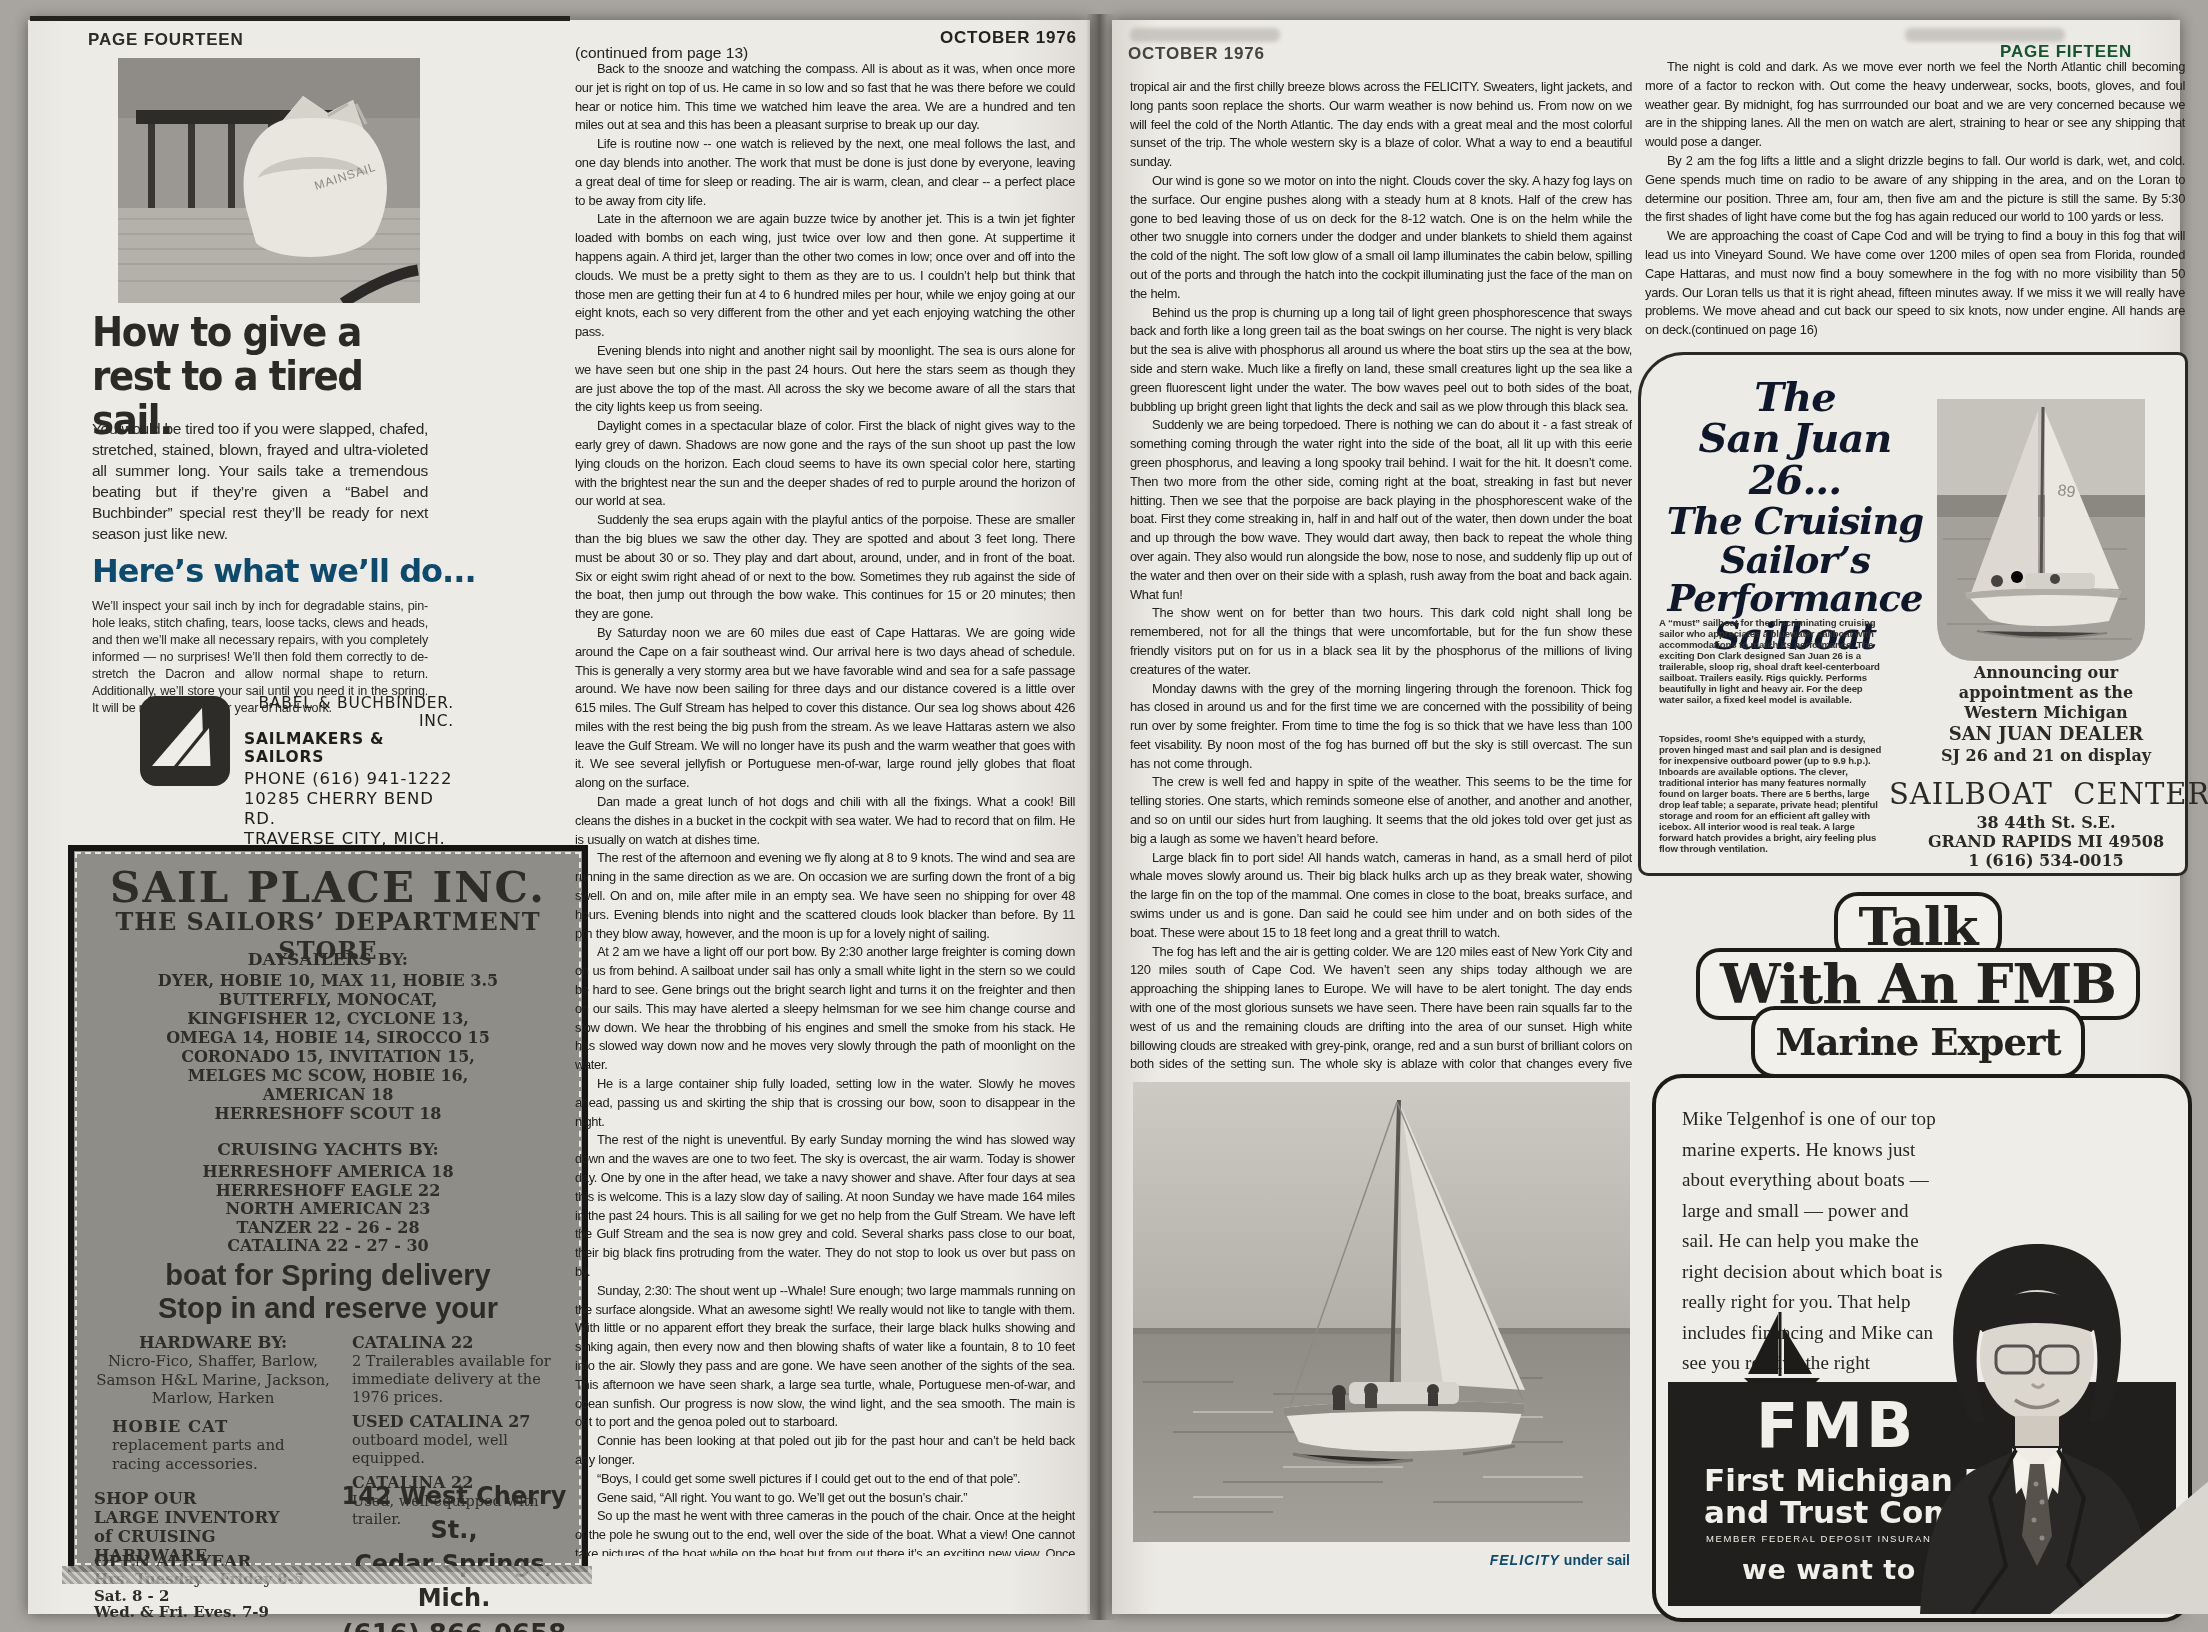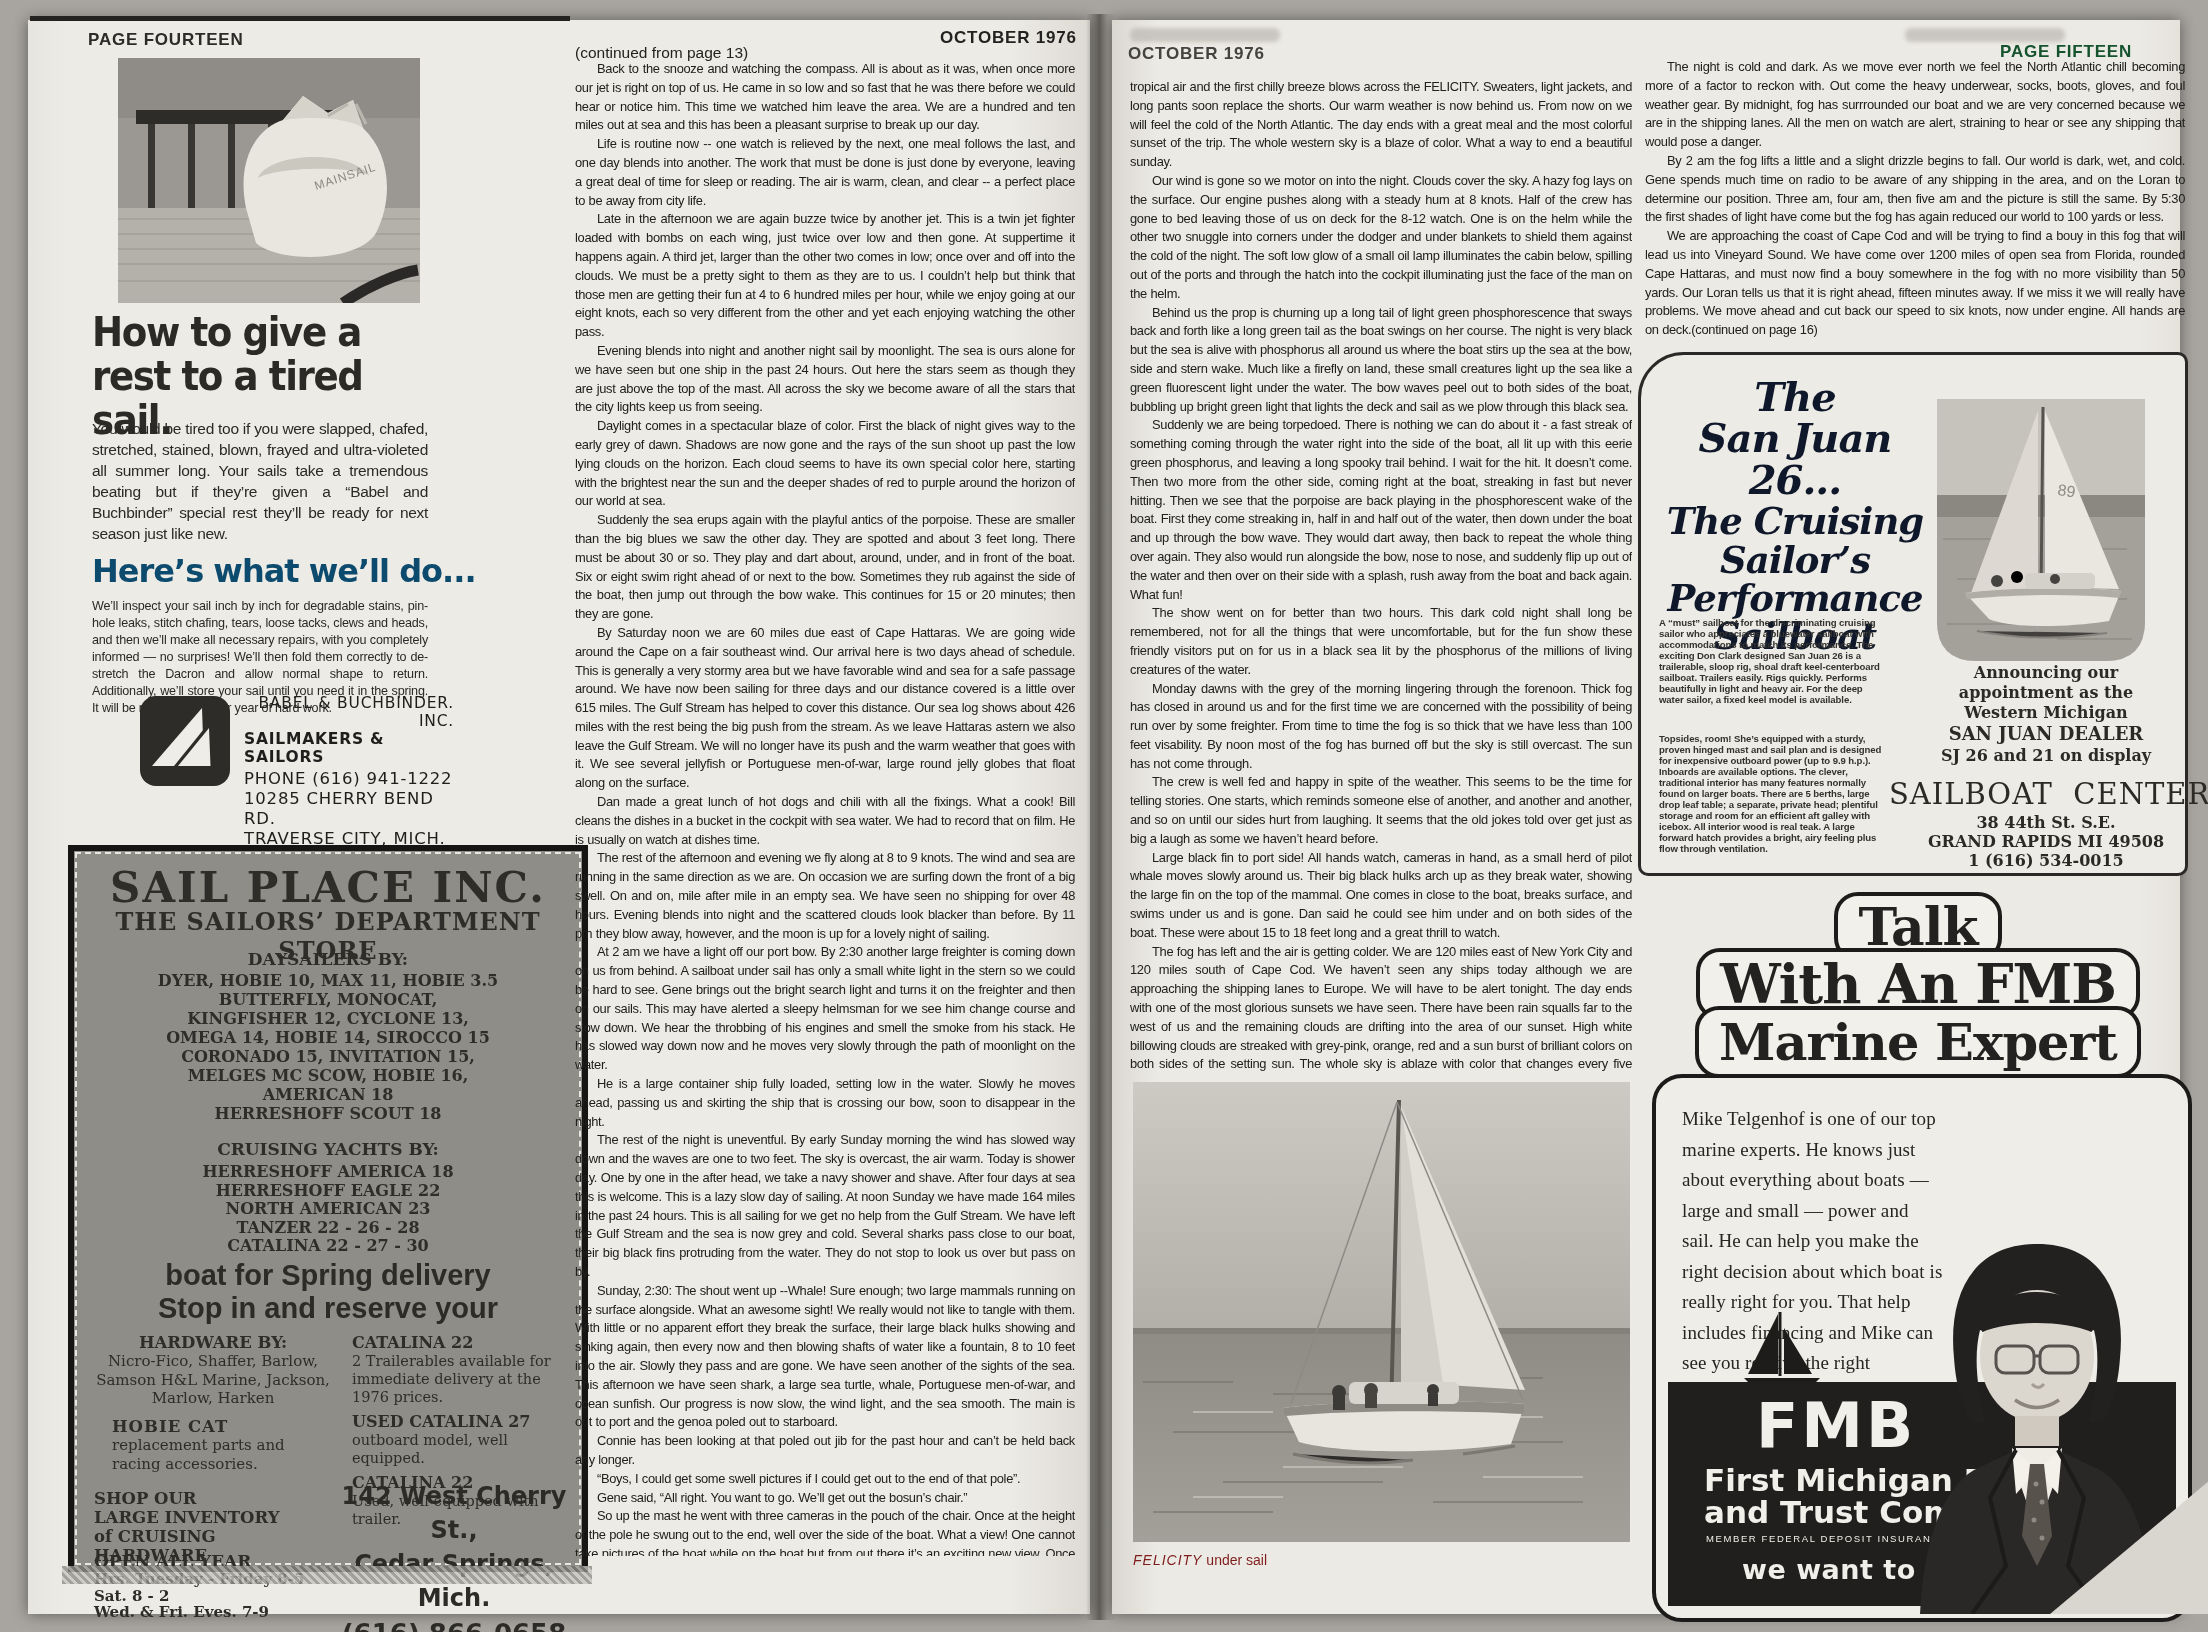--- a/index.html
+++ b/index.html
@@ -44,21 +44,21 @@
           font-family:"DejaVu Serif","Liberation Serif",serif;font-weight:bold;color:#232220;
           padding:0 20px;white-space:nowrap;letter-spacing:-1px;}
   .fmbbox{border:4px solid #1c1b19;border-radius:30px;background:#efede7;}
   .fmbtext{font-family:"Liberation Serif","DejaVu Serif",serif;font-size:19px;line-height:30.5px;
            color:#26251f;text-align:left;letter-spacing:.1px;}
   .fmbblack{background:#201f1d;color:#f1efe9;}
   .fmblogo{font-family:"DejaVu Sans",sans-serif;font-weight:800;font-size:62px;letter-spacing:3px;line-height:60px;}
   .bankline{font-family:"DejaVu Sans",sans-serif;font-weight:800;font-size:31px;line-height:32px;letter-spacing:0;}
   .memberline{font-size:9.5px;letter-spacing:1.6px;font-family:"Liberation Sans",sans-serif;}
   .tagline{font-family:"DejaVu Sans",sans-serif;font-weight:800;font-size:27px;letter-spacing:.5px;}
-  .cap{font-size:14px;font-weight:normal;text-align:left;color:#7f1d1d;}
+  .cap{font-size:14px;font-weight:bold;text-align:right;color:#0c4a6e;}
   .cap i{letter-spacing:1px;}
 </style>
 </head>
 <body>
 
 <div class="canvas">
 
   <div class="page" id="pageL"></div>
   <div class="scanbar" style="left:30px;top:16px;width:540px;height:5px;"></div>
 
@@ -327,21 +327,21 @@
     <div class="abs sjserif" style="left:280px;top:458px;width:250px;font-weight:bold;">
       <div style="font-size:16px;line-height:19px;">38 44th St. S.E.</div>
       <div style="font-size:16px;line-height:19px;">GRAND RAPIDS MI 49508</div>
       <div style="font-size:16px;line-height:19px;">1 (616) 534-0015</div>
     </div>
   </div>
 
   <div class="abs" style="left:1650px;top:892px;width:536px;text-align:center;z-index:3;">
     <div class="bubble" style="display:inline-block;font-size:52px;line-height:62px;">Talk</div><br>
     <div class="bubble" style="display:inline-block;font-size:54px;line-height:64px;margin-top:-14px;">With An FMB</div><br>
-    <div class="bubble" style="display:inline-block;font-size:51px;line-height:64px;margin-top:-14px;">Marine Expert</div>
+    <div class="bubble" style="display:inline-block;font-size:37px;line-height:64px;margin-top:-14px;">Marine Expert</div>
   </div>
 
   <div class="abs fmbbox" style="left:1652px;top:1074px;width:532px;height:540px;z-index:1;">
     <div style="float:right;width:244px;height:400px;margin-top:148px;"></div>
     <div class="fmbtext" style="padding:26px 24px 0 26px;">Mike Telgenhof is one of our top marine experts. He knows just about everything about boats — large and small — power and sail. He can help you make the right decision about which boat is really right for you. That help includes financing and Mike can see you receive the right financing. Talk to Mike about your boat plans. He wants to listen. He wants to help. Phone Mike at 616-396-4681.</div>
 
     <div class="abs" style="left:84px;top:232px;width:84px;height:82px;">
       <svg width="84" height="82" viewBox="0 0 84 82">
         <path d="M38,4 L38,64 L8,64 Z" fill="#1d1c1a"></path>
         <path d="M44,18 L44,64 L72,64 Z" fill="#1d1c1a"></path>

